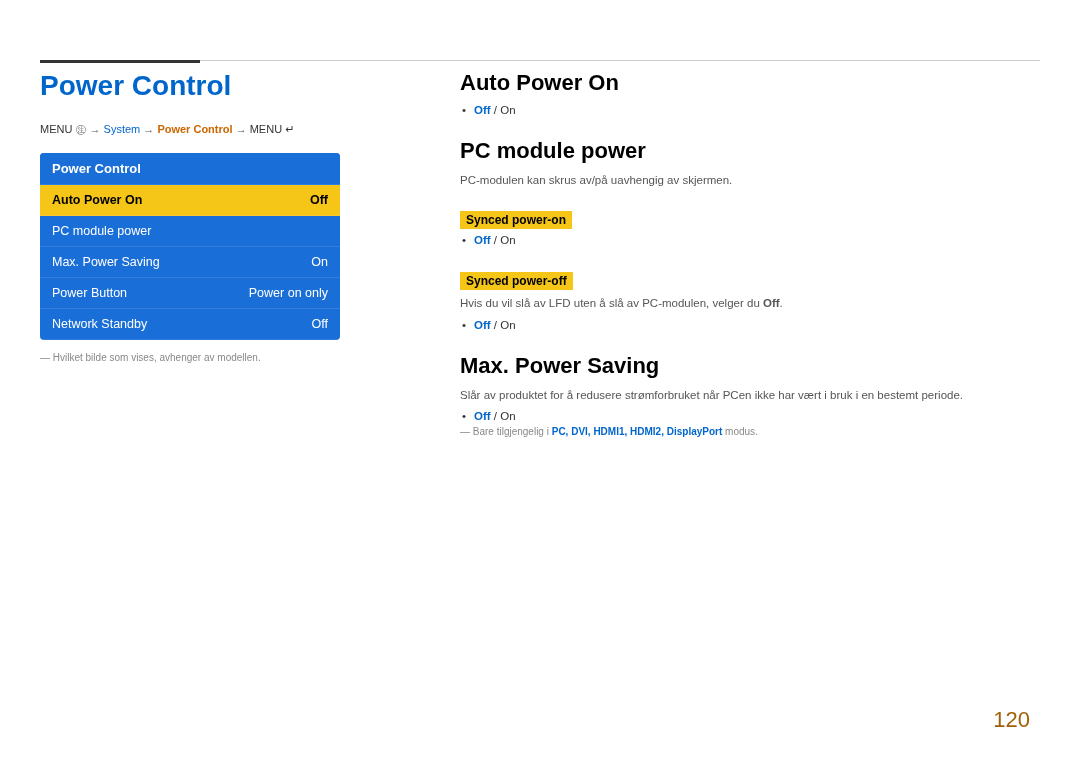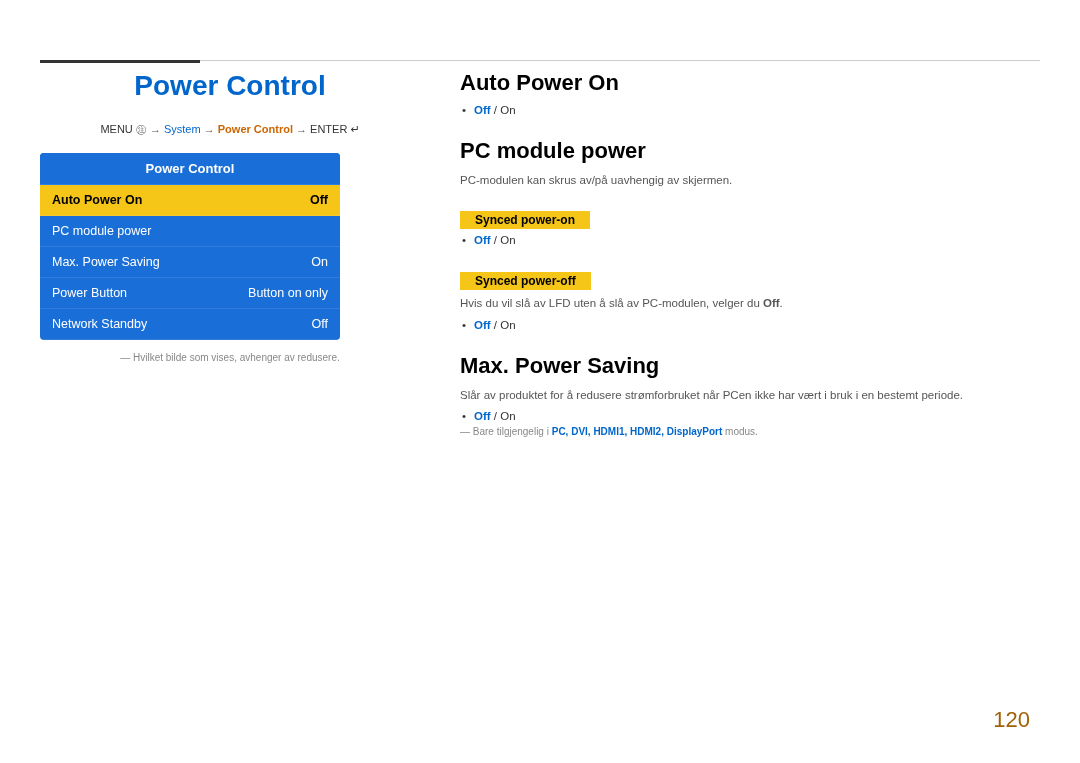--- a/index.html
+++ b/index.html
@@ -30,21 +30,20 @@
       width: 160px;
       height: 3px;
       background: #333;
     }
 
     .left-panel {
       position: absolute;
       top: 70px;
       left: 40px;
       width: 380px;
-      text-align: center;
     }
 
     .page-title {
       font-size: 28px;
       font-weight: bold;
       color: #0066cc;
       margin-bottom: 20px;
     }
 
     .menu-path {
@@ -156,21 +155,21 @@
       color: #0066cc;
       font-weight: bold;
     }
 
     .sub-heading {
       display: inline-block;
       background: #f5c518;
       color: #000;
       font-size: 12px;
       font-weight: bold;
-      padding: 2px 15px;
+      padding: 2px 6px;
       margin-bottom: 5px;
       margin-top: 16px;
     }
 
     .page-number {
       position: absolute;
       bottom: 30px;
       right: 50px;
       font-size: 22px;
       color: #a16207;
@@ -197,48 +196,48 @@
 <div class="left-panel">
   <div class="page-title">Power Control</div>
 
   <div class="menu-path">
     <span class="bold">MENU </span>
     <span>㊟ → </span>
     <span class="blue">System</span>
     <span> → </span>
     <span class="orange">Power Control</span>
     <span> → </span>
-    <span class="bold">ENTER ↵</span>
+    <span class="bold">MENU ↵</span>
   </div>
 
   <div class="menu-box">
     <div class="menu-header">Power Control</div>
     <div class="menu-item active">
       <span class="item-label">Auto Power On</span>
       <span class="item-value">Off</span>
     </div>
     <div class="menu-item">
       <span class="item-label">PC module power</span>
       <span class="item-value"></span>
     </div>
     <div class="menu-item">
       <span class="item-label">Max. Power Saving</span>
       <span class="item-value">On</span>
     </div>
     <div class="menu-item">
       <span class="item-label">Power Button</span>
-      <span class="item-value">Button on only</span>
+      <span class="item-value">Power on only</span>
     </div>
     <div class="menu-item">
       <span class="item-label">Network Standby</span>
       <span class="item-value">Off</span>
     </div>
   </div>
 
-  <div class="note-small">― Hvilket bilde som vises, avhenger av redusere.</div>
+  <div class="note-small">― Hvilket bilde som vises, avhenger av modellen.</div>
 </div>
 
 <div class="right-panel">
 
   <div class="section">
     <div class="section-title">Auto Power On</div>
     <div class="bullet-item">
       <span class="off">Off</span>
       <span> / On</span>
     </div>

